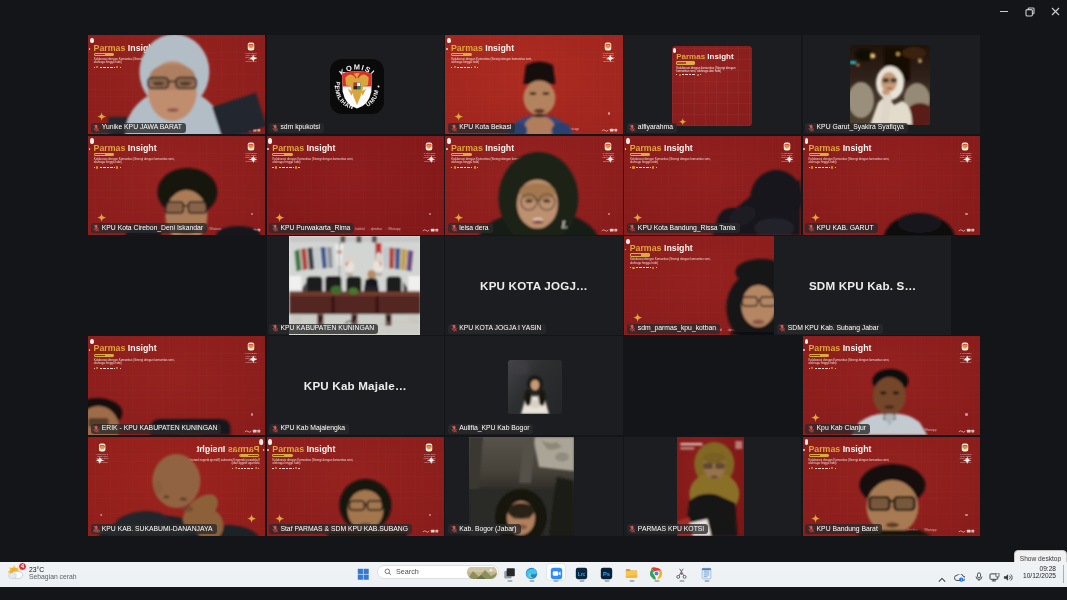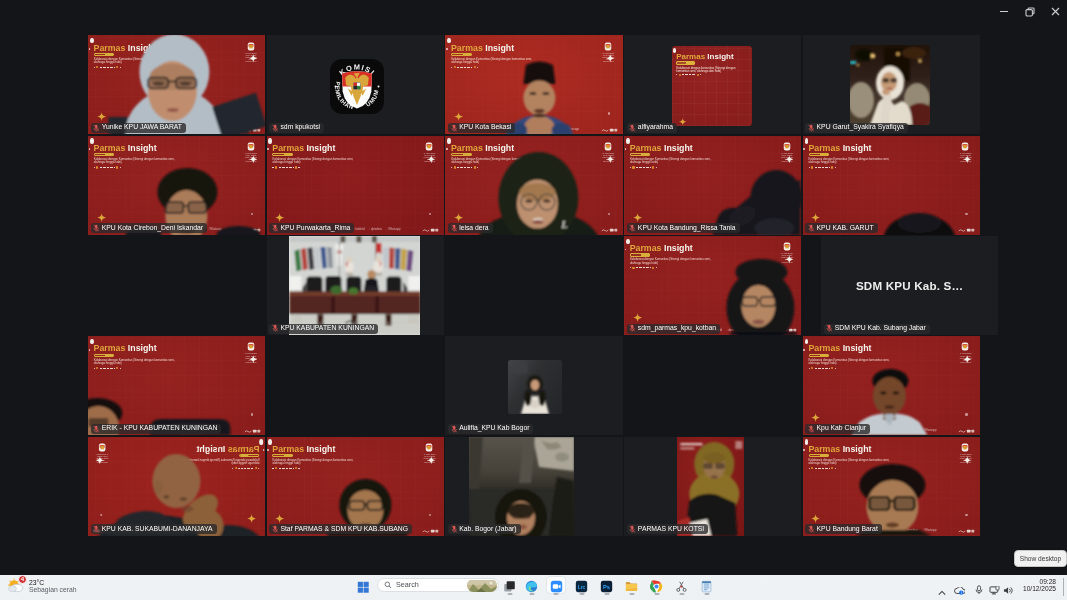--- a/index.html
+++ b/index.html
@@ -20,21 +20,21 @@
 .lg{position:absolute;right:10.6px;top:6.2px}
 .lg svg,.wl svg{display:block}
 .adr{position:absolute;right:8px;top:16.2px;width:12.5px;font-size:1.7px;line-height:2.1px;color:rgba(255,255,255,.65);text-align:center}
 .fd{position:absolute;right:12.4px;bottom:19.8px;width:2.2px;height:2.2px;border-radius:50%;background:rgba(255,255,255,.5)}
 .wm{position:absolute;left:87px;bottom:3.4px;display:flex;gap:4.6px;font-size:2.7px;color:rgba(255,255,255,.6);white-space:nowrap}
 .wl{position:absolute;right:4.6px;bottom:2.6px}
 .ct{position:absolute;inset:0;display:flex;align-items:center;justify-content:center;font-weight:bold;color:#ededed;font-size:11.6px;letter-spacing:.2px}
 .lb{position:absolute;left:2.6px;bottom:1.5px;display:flex;align-items:center;gap:2.2px;background:rgba(42,42,44,.8);border-radius:3px;padding:0 4px 0 2.6px;height:10px;z-index:40}
 .lb svg{width:6.4px;height:8.4px;flex:0 0 auto}
 .lb span{color:#fff;font-size:6.8px;line-height:1;white-space:nowrap}
-#tb{position:absolute;left:0;top:575px;width:1067px;height:25px;background:linear-gradient(180deg,#f0f3f6 0%,#eef1f4 100%)}
+#tb{position:absolute;left:0;top:562px;width:1067px;height:25px;background:linear-gradient(180deg,#f0f3f6 0%,#eef1f4 100%)}
 .tbi{position:absolute}
 .tbi svg{position:relative;width:100%;height:100%;z-index:2}
 .tbi .hl{position:absolute;left:-3.5px;top:-2.5px;width:20px;height:18px;background:#fbfdfe;border:1px solid #e2e6ea;border-radius:4px;z-index:1}
 .tbi .udash{position:absolute;left:50%;bottom:-3.6px;transform:translateX(-50%);width:5px;height:2px;border-radius:2px;background:#aab1b7;z-index:3}
 #search{position:absolute;left:377px;top:2.6px;width:122px;height:14.8px;background:#fff;border:1px solid #dce0e4;border-radius:7.4px;display:flex;align-items:center;gap:4px}
 #search span{font-size:7.2px;color:#494d52}
 #bing{position:absolute;right:1px;top:.4px;width:30px;height:13px;border-radius:6.5px;overflow:hidden}
 .tray{position:absolute}
 #clock{position:absolute;right:11px;top:2.8px;font-size:6.6px;line-height:7.4px;color:#1b1b1b;text-align:right}
 #sd{position:absolute;left:1014px;top:550px;width:53px;height:16.6px;background:#f1f1f1;border:1px solid #c6c6c6;border-radius:4px;font-size:6.6px;color:#3a3a3a;display:flex;align-items:center;justify-content:center;box-shadow:0 1px 3px rgba(0,0,0,.4)}
@@ -717,20 +717,32 @@
         <div class="lb">
           <svg viewBox="0 0 10 13">
             <rect x="3.1" y="1" width="3.8" height="6.2" rx="1.9" fill="#e05a56"></rect>
             <path d="M1.7 6.4 a3.3 3.3 0 0 0 6.6 0" stroke="#e05a56" fill="none" stroke-width="1.1"></path>
             <line x1="5" y1="9.9" x2="5" y2="11.6" stroke="#e05a56" stroke-width="1.1"></line>
             <line x1="1.2" y1="1.2" x2="8.8" y2="11.4" stroke="#c64a48" stroke-width="1.4"></line>
           </svg>
           <span>KPU KABUPATEN KUNINGAN</span>
         </div>
       </div>
+<div class="tile dk" style="left:445.4px;top:236.0px">
+        <div class="ct">KPU KOTA JOGJ…</div>
+        <div class="lb">
+          <svg viewBox="0 0 10 13">
+            <rect x="3.1" y="1" width="3.8" height="6.2" rx="1.9" fill="#e05a56"></rect>
+            <path d="M1.7 6.4 a3.3 3.3 0 0 0 6.6 0" stroke="#e05a56" fill="none" stroke-width="1.1"></path>
+            <line x1="5" y1="9.9" x2="5" y2="11.6" stroke="#e05a56" stroke-width="1.1"></line>
+            <line x1="1.2" y1="1.2" x2="8.8" y2="11.4" stroke="#c64a48" stroke-width="1.4"></line>
+          </svg>
+          <span>KPU KOTA JOGJA I YASIN</span>
+        </div>
+      </div>
 <div class="tile" style="left:624.1px;top:236.0px">
         <div class="sl" style="background:repeating-linear-gradient(90deg,rgba(255,255,255,.01) 0 .6px,transparent .6px 7.4px),repeating-linear-gradient(0deg,rgba(255,255,255,.01) 0 .6px,transparent .6px 7.4px),radial-gradient(160% 185% at 46% 40%,#94211f 0%,#831a19 62%,#631111 100%)">
           <div class="in" style="position:absolute;inset:0;">
             <div class="pin"></div>
             <div class="pd2"></div>
 <div class="hd"><span class="g">Parmas</span> <span class="w">Insight</span></div>
 <div class="bdg"></div>
 <div class="dsc">Kolaborasi dengan Komunitas (Sinergi dengan komunitas seni,
 olahraga hingga hobi)</div>
 <div class="ir">
@@ -788,21 +800,21 @@
         <div class="lb">
           <svg viewBox="0 0 10 13">
             <rect x="3.1" y="1" width="3.8" height="6.2" rx="1.9" fill="#e05a56"></rect>
             <path d="M1.7 6.4 a3.3 3.3 0 0 0 6.6 0" stroke="#e05a56" fill="none" stroke-width="1.1"></path>
             <line x1="5" y1="9.9" x2="5" y2="11.6" stroke="#e05a56" stroke-width="1.1"></line>
             <line x1="1.2" y1="1.2" x2="8.8" y2="11.4" stroke="#c64a48" stroke-width="1.4"></line>
           </svg>
           <span>sdm_parmas_kpu_kotban</span>
         </div>
       </div>
-<div class="tile dk" style="left:821px;top:236.0px">
+<div class="tile dk" style="left:774px;top:236.0px">
         <div class="ct">SDM KPU Kab. S…</div>
         <div class="lb">
           <svg viewBox="0 0 10 13">
             <rect x="3.1" y="1" width="3.8" height="6.2" rx="1.9" fill="#e05a56"></rect>
             <path d="M1.7 6.4 a3.3 3.3 0 0 0 6.6 0" stroke="#e05a56" fill="none" stroke-width="1.1"></path>
             <line x1="5" y1="9.9" x2="5" y2="11.6" stroke="#e05a56" stroke-width="1.1"></line>
             <line x1="1.2" y1="1.2" x2="8.8" y2="11.4" stroke="#c64a48" stroke-width="1.4"></line>
           </svg>
           <span>SDM KPU Kab. Subang Jabar</span>
         </div>
@@ -864,20 +876,32 @@
           </g>
         </svg>
         <div class="lb">
           <svg viewBox="0 0 10 13">
             <rect x="3.1" y="1" width="3.8" height="6.2" rx="1.9" fill="#e05a56"></rect>
             <path d="M1.7 6.4 a3.3 3.3 0 0 0 6.6 0" stroke="#e05a56" fill="none" stroke-width="1.1"></path>
             <line x1="5" y1="9.9" x2="5" y2="11.6" stroke="#e05a56" stroke-width="1.1"></line>
             <line x1="1.2" y1="1.2" x2="8.8" y2="11.4" stroke="#c64a48" stroke-width="1.4"></line>
           </svg>
           <span>ERIK - KPU KABUPATEN KUNINGAN</span>
+        </div>
+      </div>
+<div class="tile dk" style="left:266.7px;top:336.3px">
+        <div class="ct">KPU Kab Majale…</div>
+        <div class="lb">
+          <svg viewBox="0 0 10 13">
+            <rect x="3.1" y="1" width="3.8" height="6.2" rx="1.9" fill="#e05a56"></rect>
+            <path d="M1.7 6.4 a3.3 3.3 0 0 0 6.6 0" stroke="#e05a56" fill="none" stroke-width="1.1"></path>
+            <line x1="5" y1="9.9" x2="5" y2="11.6" stroke="#e05a56" stroke-width="1.1"></line>
+            <line x1="1.2" y1="1.2" x2="8.8" y2="11.4" stroke="#c64a48" stroke-width="1.4"></line>
+          </svg>
+          <span>KPU Kab Majalengka</span>
         </div>
       </div>
 <div class="tile dk" style="left:445.4px;top:336.3px">
         <div style="position:absolute;left:63px;top:23.5px;width:54px;height:54px;border-radius:2.5px;overflow:hidden;background:linear-gradient(125deg,#434447 0%,#2e2f31 40%,#242528 100%)">
 <svg width="54" height="54" viewBox="0 0 54 54">
             <g filter="url(#b08)">
 <rect x="6" y="2" width="14" height="12" fill="#3f4043" opacity=".7"></rect>
 <ellipse cx="27" cy="24" rx="7.5" ry="8.5" fill="#17130f"></ellipse>
 <ellipse cx="27" cy="25" rx="4.2" ry="5.2" fill="#c89a78"></ellipse>
 <path d="M13 54 L17 40 Q27 32 37 40 L41 54Z" fill="#e8e2d8"></path>

